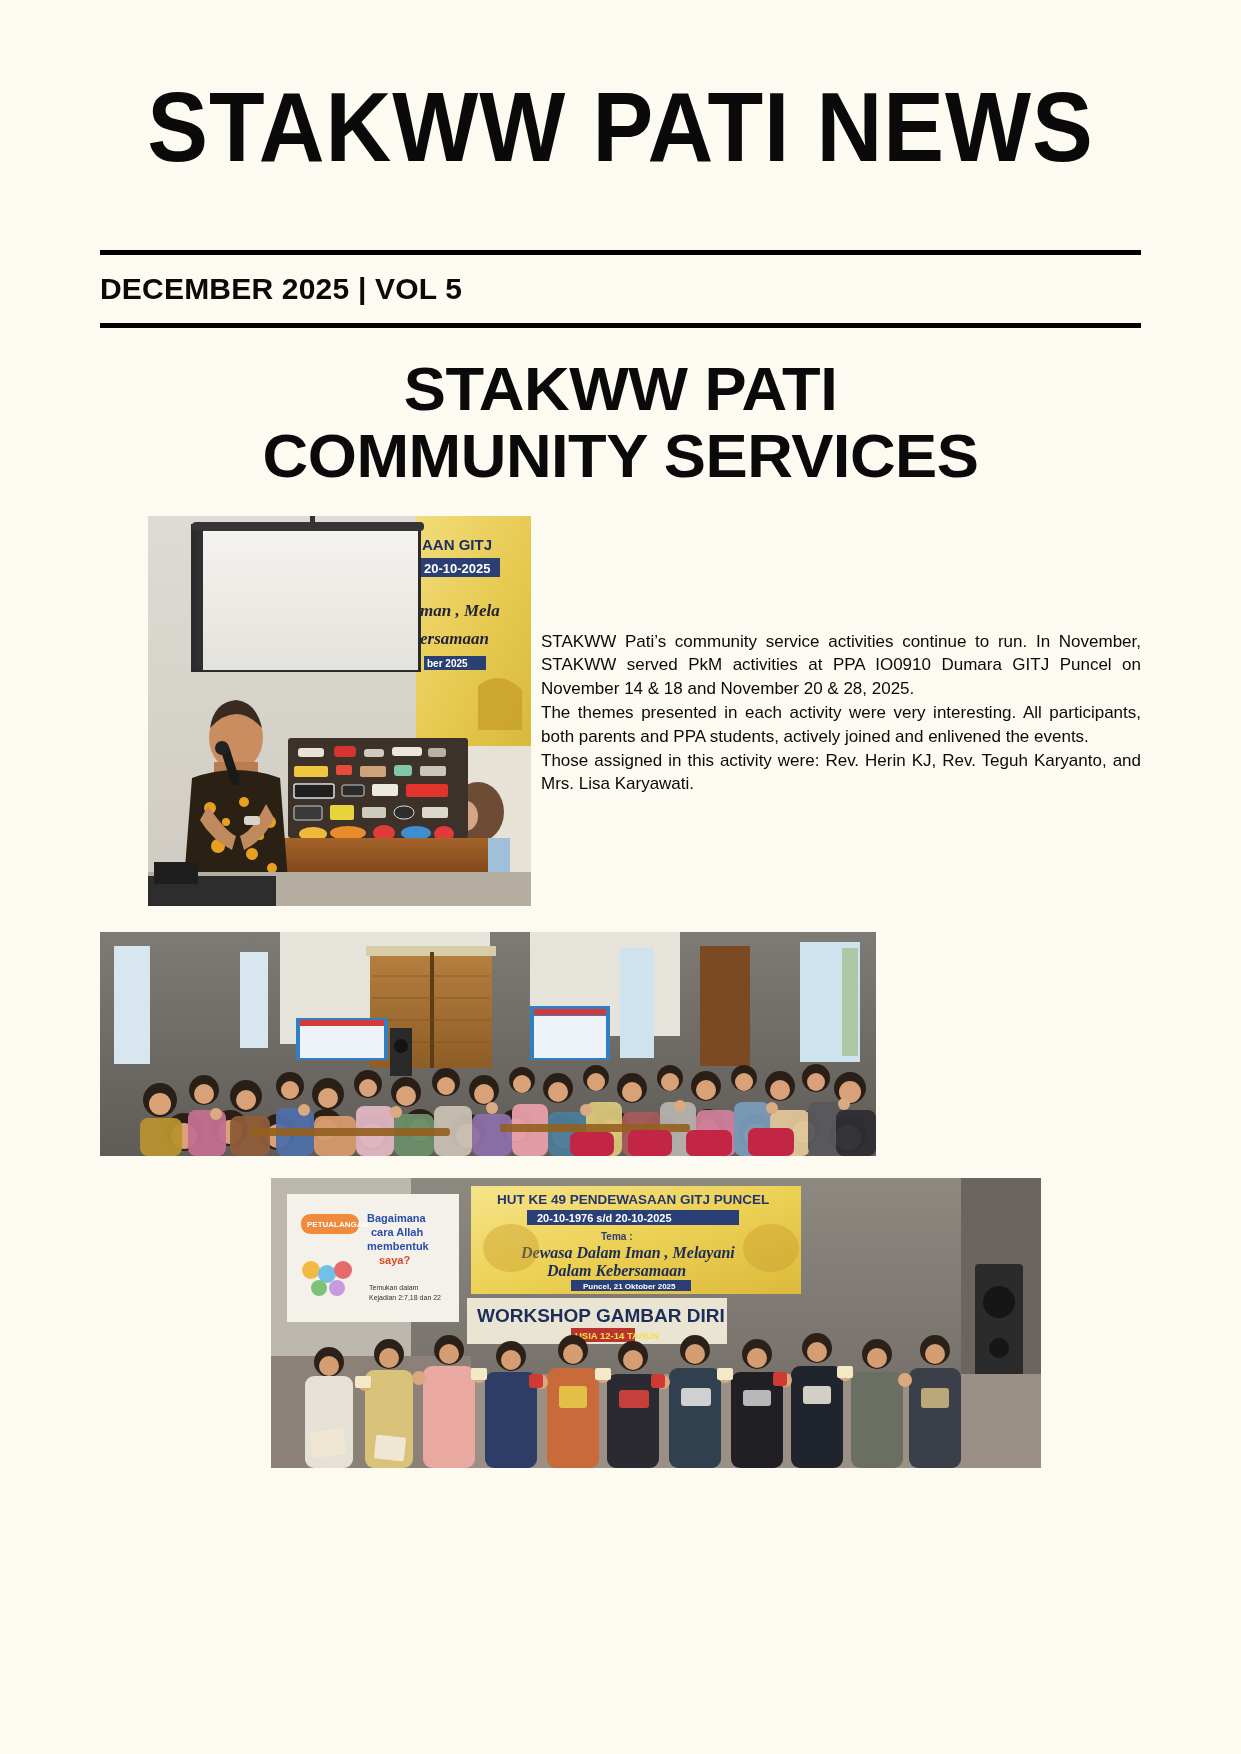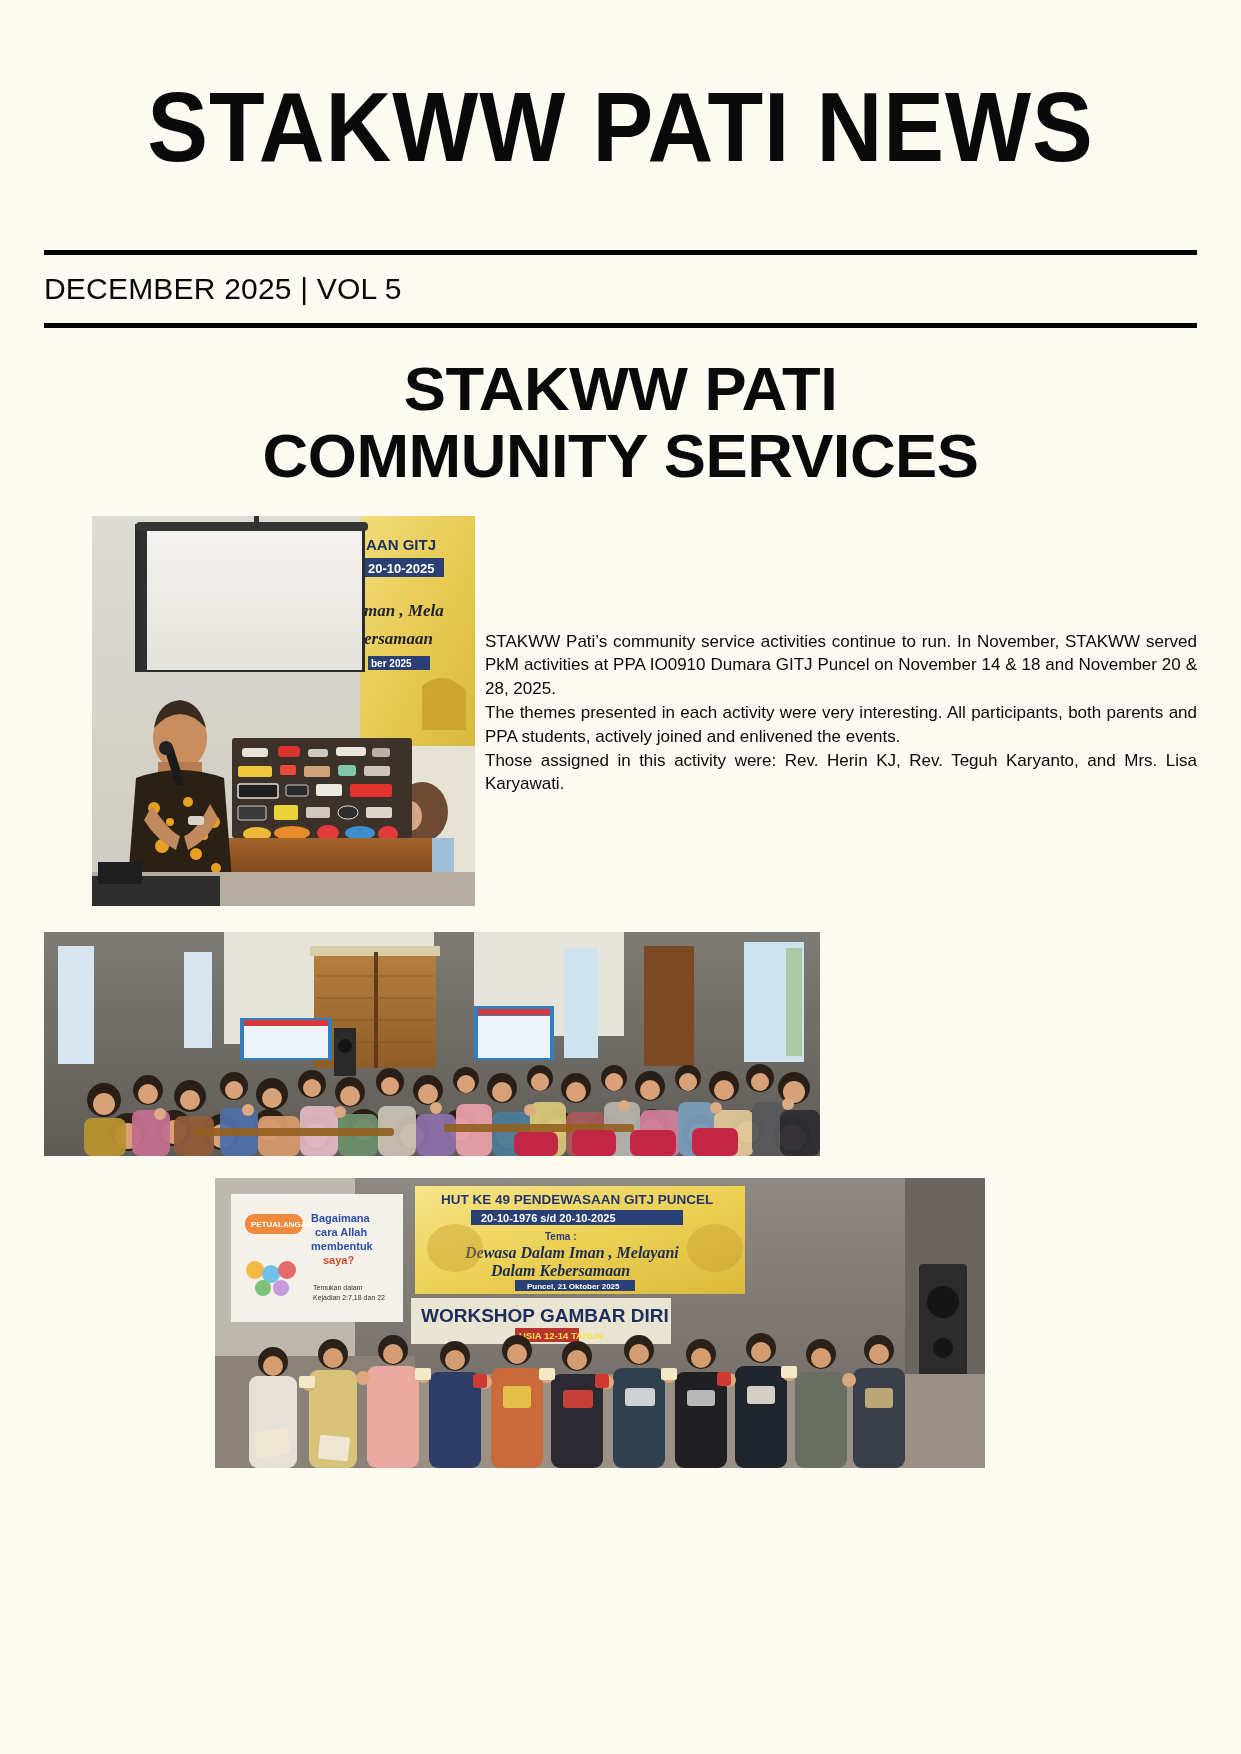--- a/index.html
+++ b/index.html
@@ -13,21 +13,21 @@
     font-family: "Liberation Sans", sans-serif;
     color: #0a0a0a;
     position: relative;
     overflow: hidden;
   }
 
   .page {
     width: 1241px;
     height: 1754px;
     box-sizing: border-box;
-    padding: 0 44px;
+    padding: 0 100px;
     position: relative;
   }
 
   
   .masthead {
     text-align: center;
     font-family: "Liberation Sans Narrow", "Liberation Sans", sans-serif;
     font-weight: 700;
     font-size: 98px;
     letter-spacing: 1px;
@@ -47,21 +47,21 @@
   .rule-top { margin-top: 74px; }
   .rule-bottom { margin-top: 0; }
 
   
   .datebar {
     display: flex;
     justify-content: space-between;
     align-items: center;
     height: 68px;
     font-size: 30px;
-    font-weight: 400;
+    font-weight: 700;
     letter-spacing: 0.2px;
   }
   .datebar .issue { text-align: left; }
   .datebar .highlight { text-align: right; }
 
   
   .headline {
     text-align: center;
     font-weight: 700;
     font-size: 62px;

